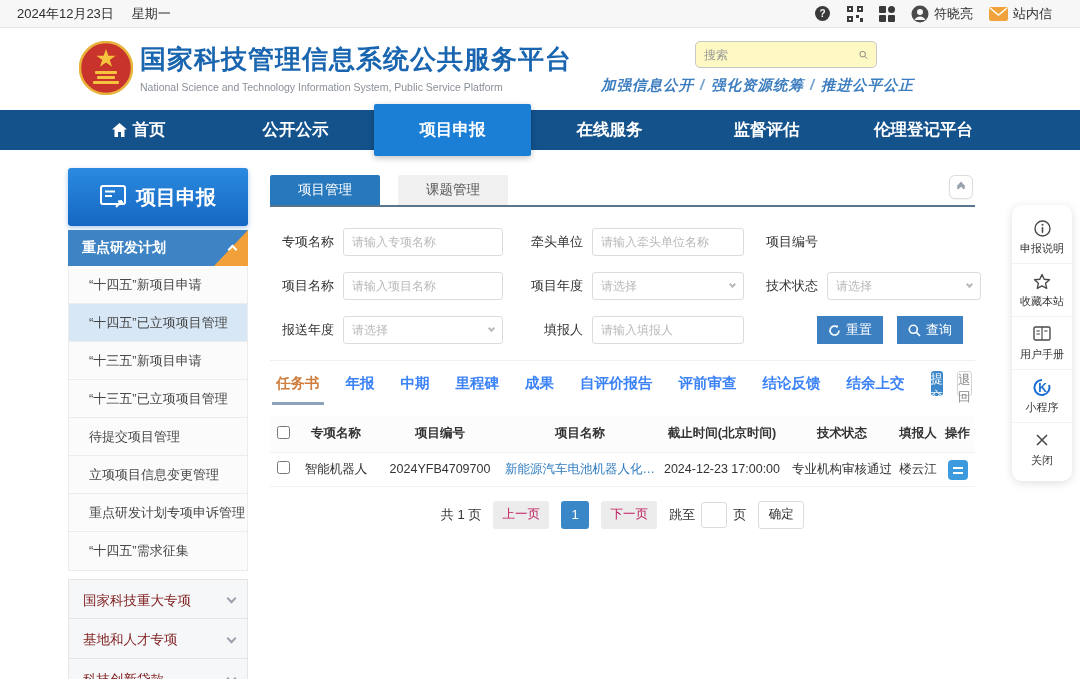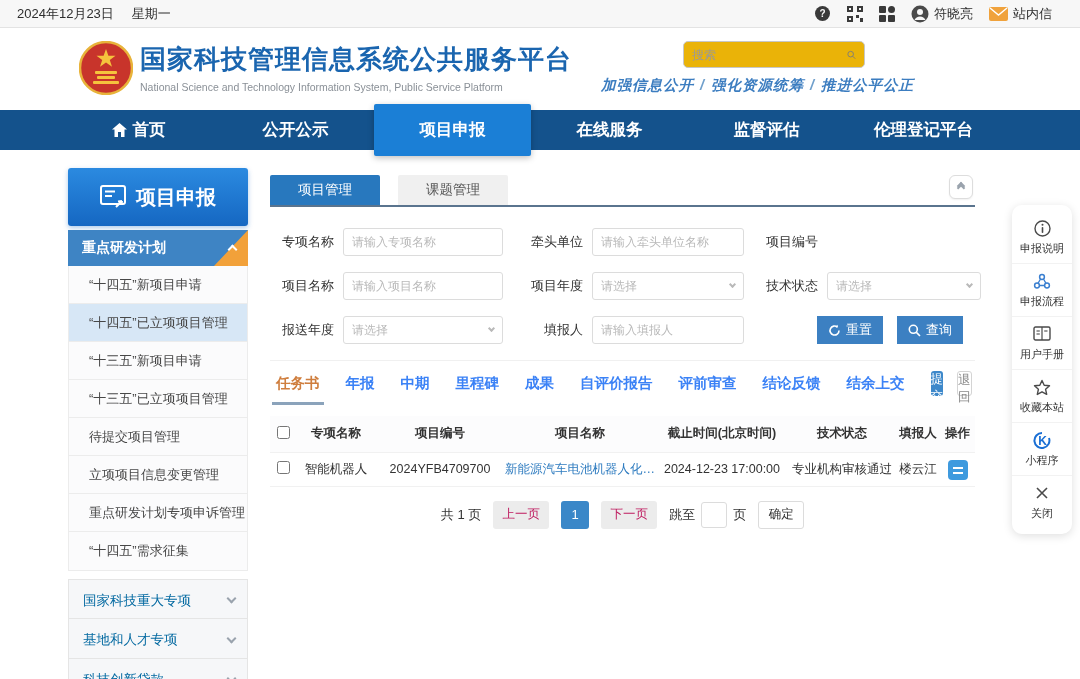--- a/index.html
+++ b/index.html
@@ -14,22 +14,22 @@
   .topbar-right { margin-left:auto; display:flex; align-items:center; gap:16px; }
   .tb-item { display:flex; align-items:center; gap:5px; font-size:13px; color:#2e2e2e; cursor:pointer; }
   .icon-btn { display:inline-flex; align-items:center; justify-content:center; }
 
   
   .header { position:relative; height:82px; background:#fff;margin-left:24px; }
   .emblem { position:absolute; left:55px; top:13px; }
   .titles { position:absolute; left:116px; top:14px; }
   .title { font-size:26px; font-weight:bold; color:#1a65af; letter-spacing:1px; }
   .subtitle { font-size:10.5px; color:#8a9097; margin-top:4px; }
-  .search { position:absolute; right:215px; top:13px; width:182px; height:27px;
-    border:1px solid #c7c7c7; border-radius:5px; background:#eab308; display:flex; align-items:center; padding:0 8px; }
+  .search { position:absolute; right:203px; top:13px; width:182px; height:27px;
+    border:1px solid #c7c7c7; border-radius:5px; background:#fef9c3; display:flex; align-items:center; padding:0 8px; }
   .search input { border:none; outline:none; flex:1; font-size:12px; color:#333; background:transparent; }
   .search input::placeholder { color:#999; }
   .slogan { position:absolute; right:166px; top:48px; font-size:14.5px; font-weight:bold;
     font-style:italic; color:#3c7dc0; letter-spacing:1px; white-space:nowrap; }
   .slogan .sep { margin:0 6px; color:#6f9fcb; }
 
   
   .nav { position:relative; height:40px; background:#14528c; display:flex; padding-left:60px; z-index:5; }
   .nav-item { width:157px; height:40px; display:flex; align-items:center; justify-content:center;
     gap:6px; color:#fff; font-size:16.5px; font-weight:bold; cursor:pointer; }
@@ -49,21 +49,21 @@
     overflow:hidden; cursor:pointer; }
   .sb-group::after { content:""; position:absolute; right:0; bottom:0;
     border-left:34px solid transparent; border-bottom:36px solid #f2a13a; }
   .sb-group .chev { position:absolute; right:12px; top:16px; z-index:1; color:#fff; }
   .sb-menu { background:#fbfbfc; border:1px solid #ececec; border-top:none; }
   .sb-item { height:38px; display:flex; align-items:center; padding-left:20px;
     font-size:13px; color:#474747; border-bottom:1px solid #ececec; cursor:pointer; background:#fbfbfc; }
   .sb-item:last-child { border-bottom:none; }
   .sb-item.selected { background:#d7e7f6; }
   .sb-acc { margin-top:8px; height:40px; background:#f6f7f9; border:1px solid #e5e5e5;
-    display:flex; align-items:center; padding:3px 12px 0 14px; font-size:13.5px; color:#0369a1; cursor:pointer; }
+    display:flex; align-items:center; padding:3px 12px 0 14px; font-size:13.5px; color:#7f1d1d; cursor:pointer; }
   .sb-acc:first-of-type { margin-top:8px; }
   .sb-acc + .sb-acc { margin-top:0; border-top:none; }
   .sb-acc .chev { margin-left:auto; color:#9aa3ad; }
 
   .chev { display:inline-block; width:7px; height:7px; border-right:2px solid currentColor;
     border-bottom:2px solid currentColor; }
   .chev.up { transform:rotate(-135deg); }
   .chev.down { transform:rotate(45deg); margin-top:-4px; }
 
   
@@ -450,50 +450,39 @@
               <circle cx="8.5" cy="8.5" r="7.5" fill="none" stroke="#4a4a4a" stroke-width="1.4"></circle>
               <circle cx="8.5" cy="4.8" r="1" fill="#4a4a4a"></circle>
               <rect x="7.7" y="7" width="1.6" height="6" rx=".8" fill="#4a4a4a"></rect>
             </svg>
         </span>
         <span class="lbl">申报说明</span>
       </div>
       <div class="fp-item">
         <span class="fp-icon">
           <svg width="18" height="17" viewBox="0 0 18 17">
-              <circle cx="9" cy="4" r="2.4" fill="none" stroke="#3a7fd0" stroke-width="1.5"></circle>
-              <circle cx="4" cy="12.5" r="2.4" fill="none" stroke="#3a7fd0" stroke-width="1.5"></circle>
-              <circle cx="14" cy="12.5" r="2.4" fill="none" stroke="#3a7fd0" stroke-width="1.5"></circle>
-              <path d="M7.5 6 L5 10.3 M10.5 6 L13 10.3 M6.5 12.5 H11.5" stroke="#3a7fd0" stroke-width="1.3"></path>
+              <path d="M9 1.5 L11.2 6.2 16.5 6.8 12.6 10.3 13.7 15.4 9 12.8 4.3 15.4 5.4 10.3 1.5 6.8 6.8 6.2 Z" fill="none" stroke="#4a4a4a" stroke-width="1.4" stroke-linejoin="round"></path>
             </svg>
         </span>
-        <span class="lbl">申报流程</span>
+        <span class="lbl">收藏本站</span>
       </div>
       <div class="fp-item">
         <span class="fp-icon">
           <svg width="18" height="16" viewBox="0 0 18 16">
               <rect x="1" y="1" width="16" height="13" rx="1.5" fill="none" stroke="#4a4a4a" stroke-width="1.4"></rect>
               <line x1="9" y1="1" x2="9" y2="14" stroke="#4a4a4a" stroke-width="1.2"></line>
               <line x1="3.5" y1="5" x2="6.8" y2="5" stroke="#4a4a4a" stroke-width="1.1"></line>
               <line x1="3.5" y1="8" x2="6.8" y2="8" stroke="#4a4a4a" stroke-width="1.1"></line>
               <line x1="11.2" y1="5" x2="14.5" y2="5" stroke="#4a4a4a" stroke-width="1.1"></line>
             </svg>
         </span>
         <span class="lbl">用户手册</span>
       </div>
       <div class="fp-item">
         <span class="fp-icon">
-          <svg width="18" height="17" viewBox="0 0 18 17">
-              <path d="M9 1.5 L11.2 6.2 16.5 6.8 12.6 10.3 13.7 15.4 9 12.8 4.3 15.4 5.4 10.3 1.5 6.8 6.8 6.2 Z" fill="none" stroke="#4a4a4a" stroke-width="1.4" stroke-linejoin="round"></path>
-            </svg>
-        </span>
-        <span class="lbl">收藏本站</span>
-      </div>
-      <div class="fp-item">
-        <span class="fp-icon">
           <svg width="19" height="18" viewBox="0 0 19 18">
               <path d="M9 2 a7.5 7.5 0 1 0 7 5" fill="none" stroke="#1a6fd4" stroke-width="2"></path>
               <text x="9.6" y="13.5" font-size="12" font-weight="bold" fill="#1a6fd4" text-anchor="middle">K</text>
             </svg>
         </span>
         <span class="lbl">小程序</span>
       </div>
       <div class="fp-item">
         <span class="fp-icon">
           <svg width="14" height="14" viewBox="0 0 14 14">

